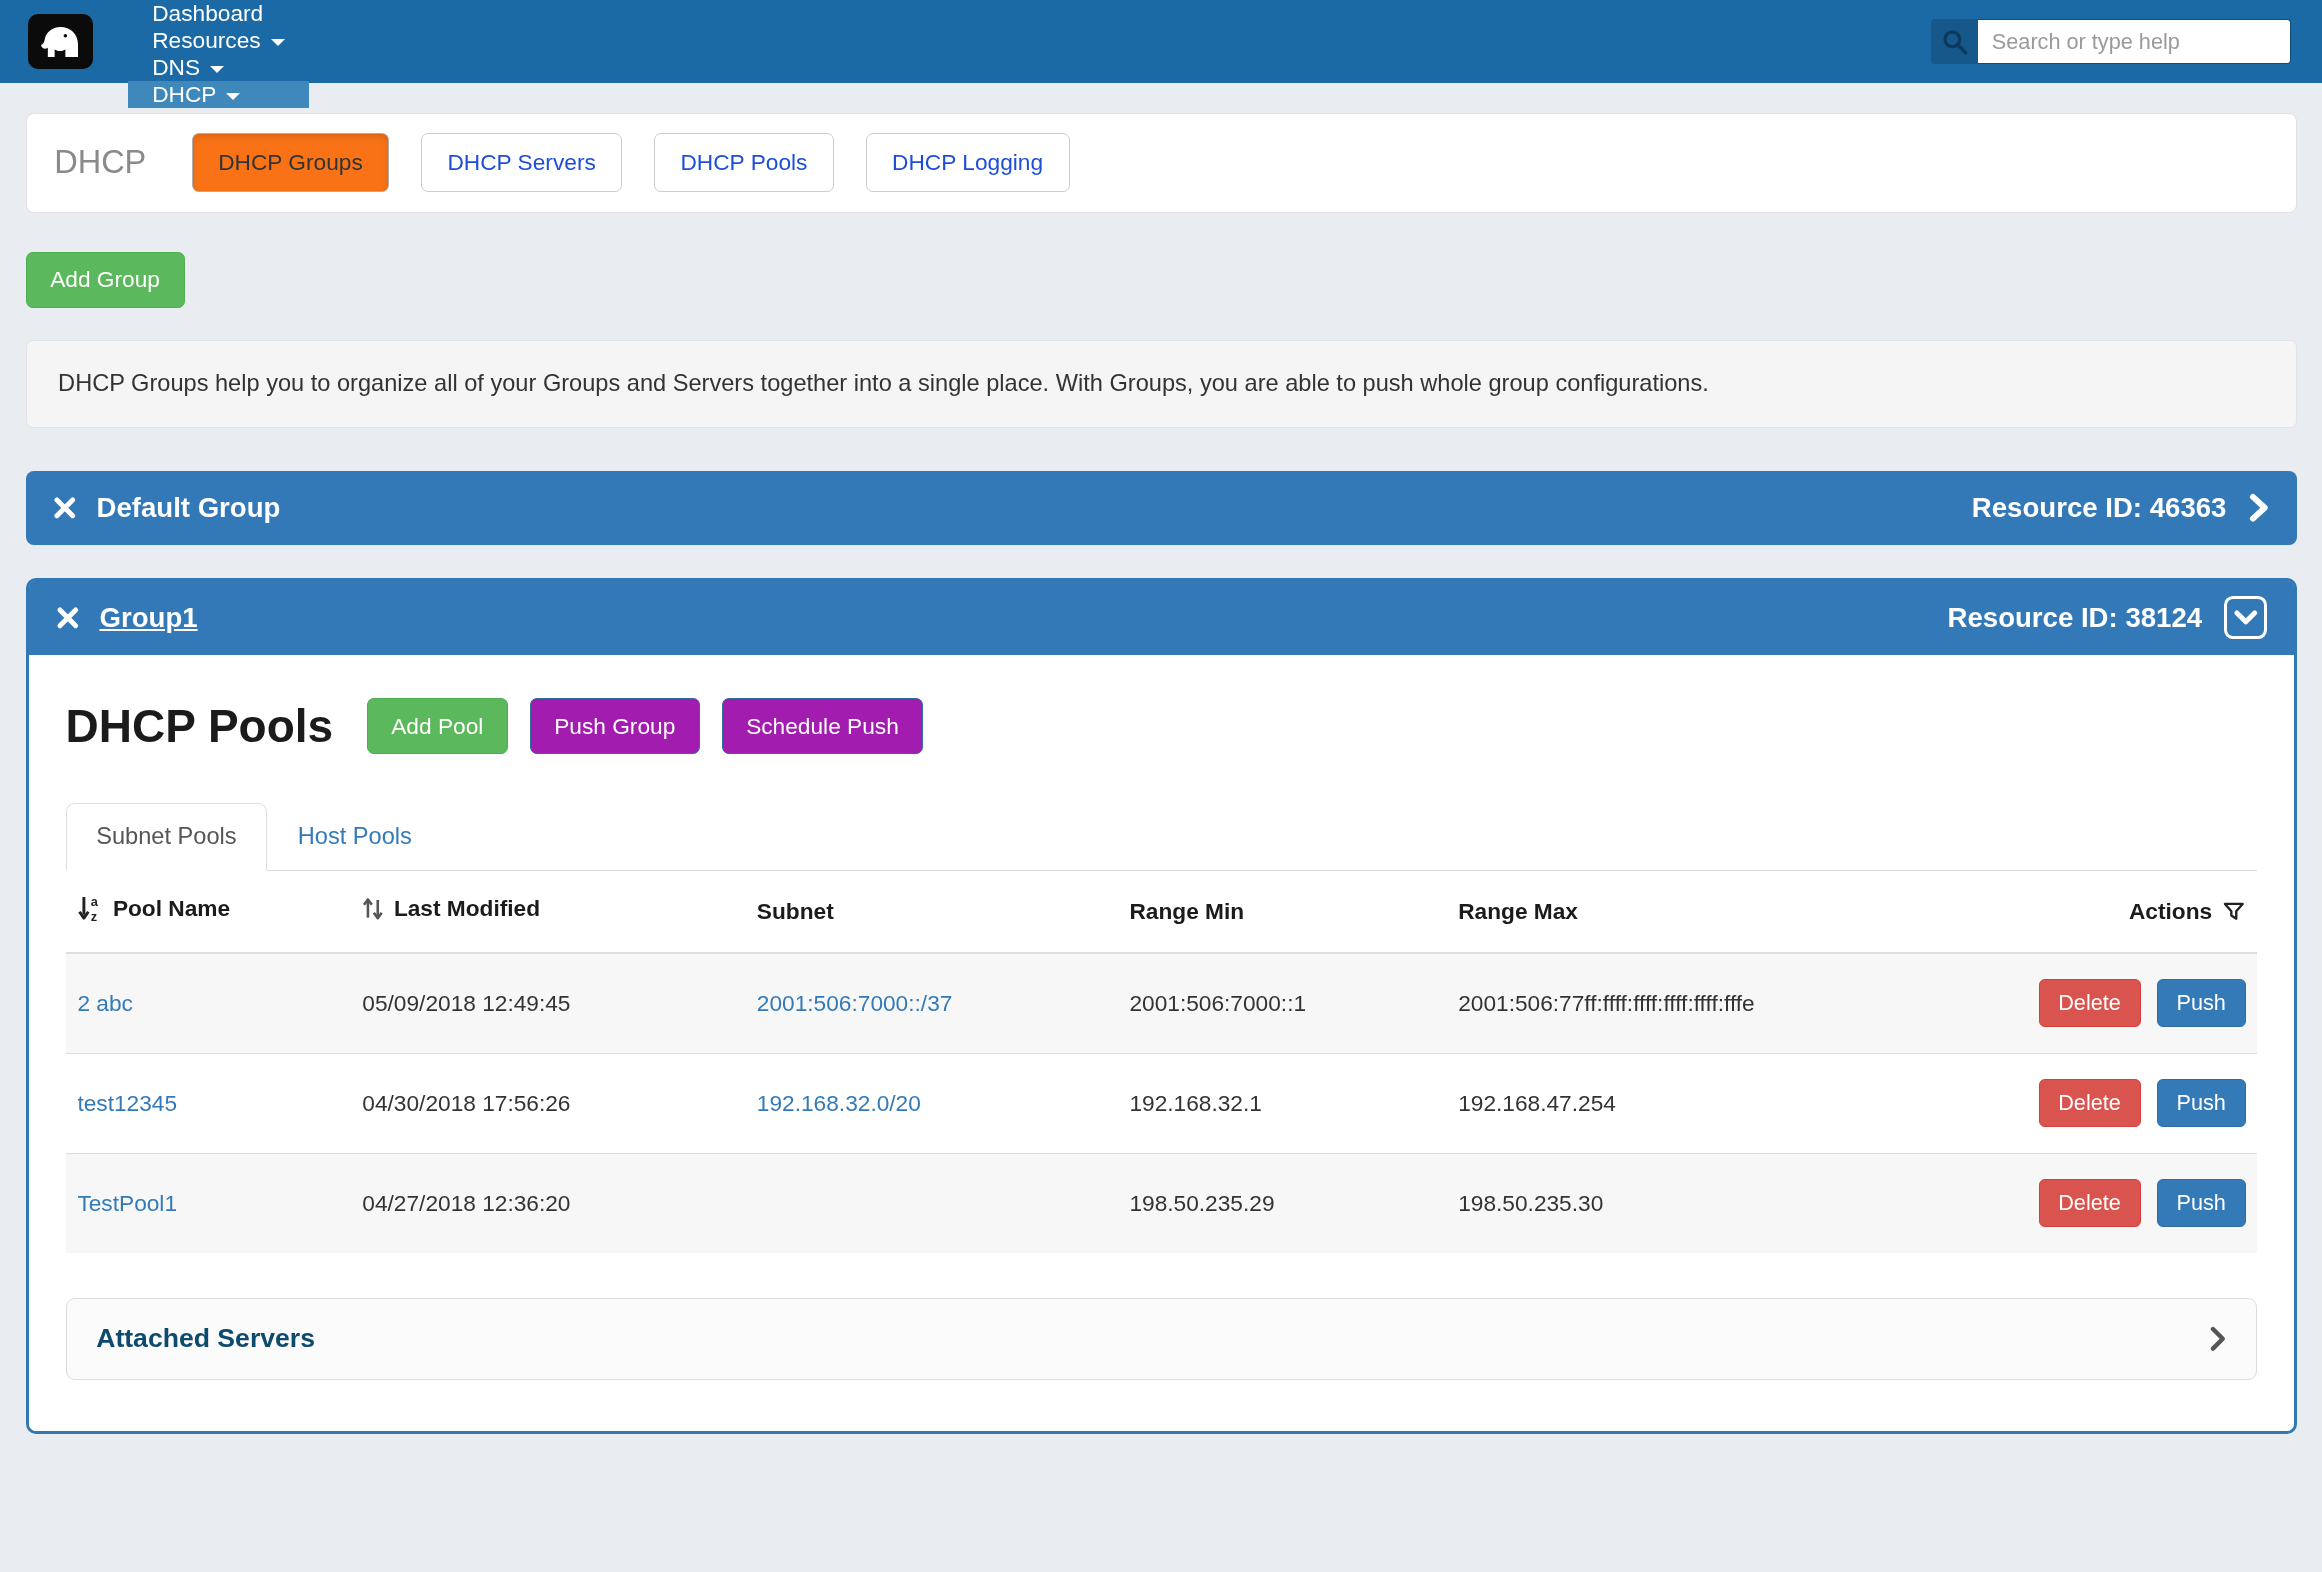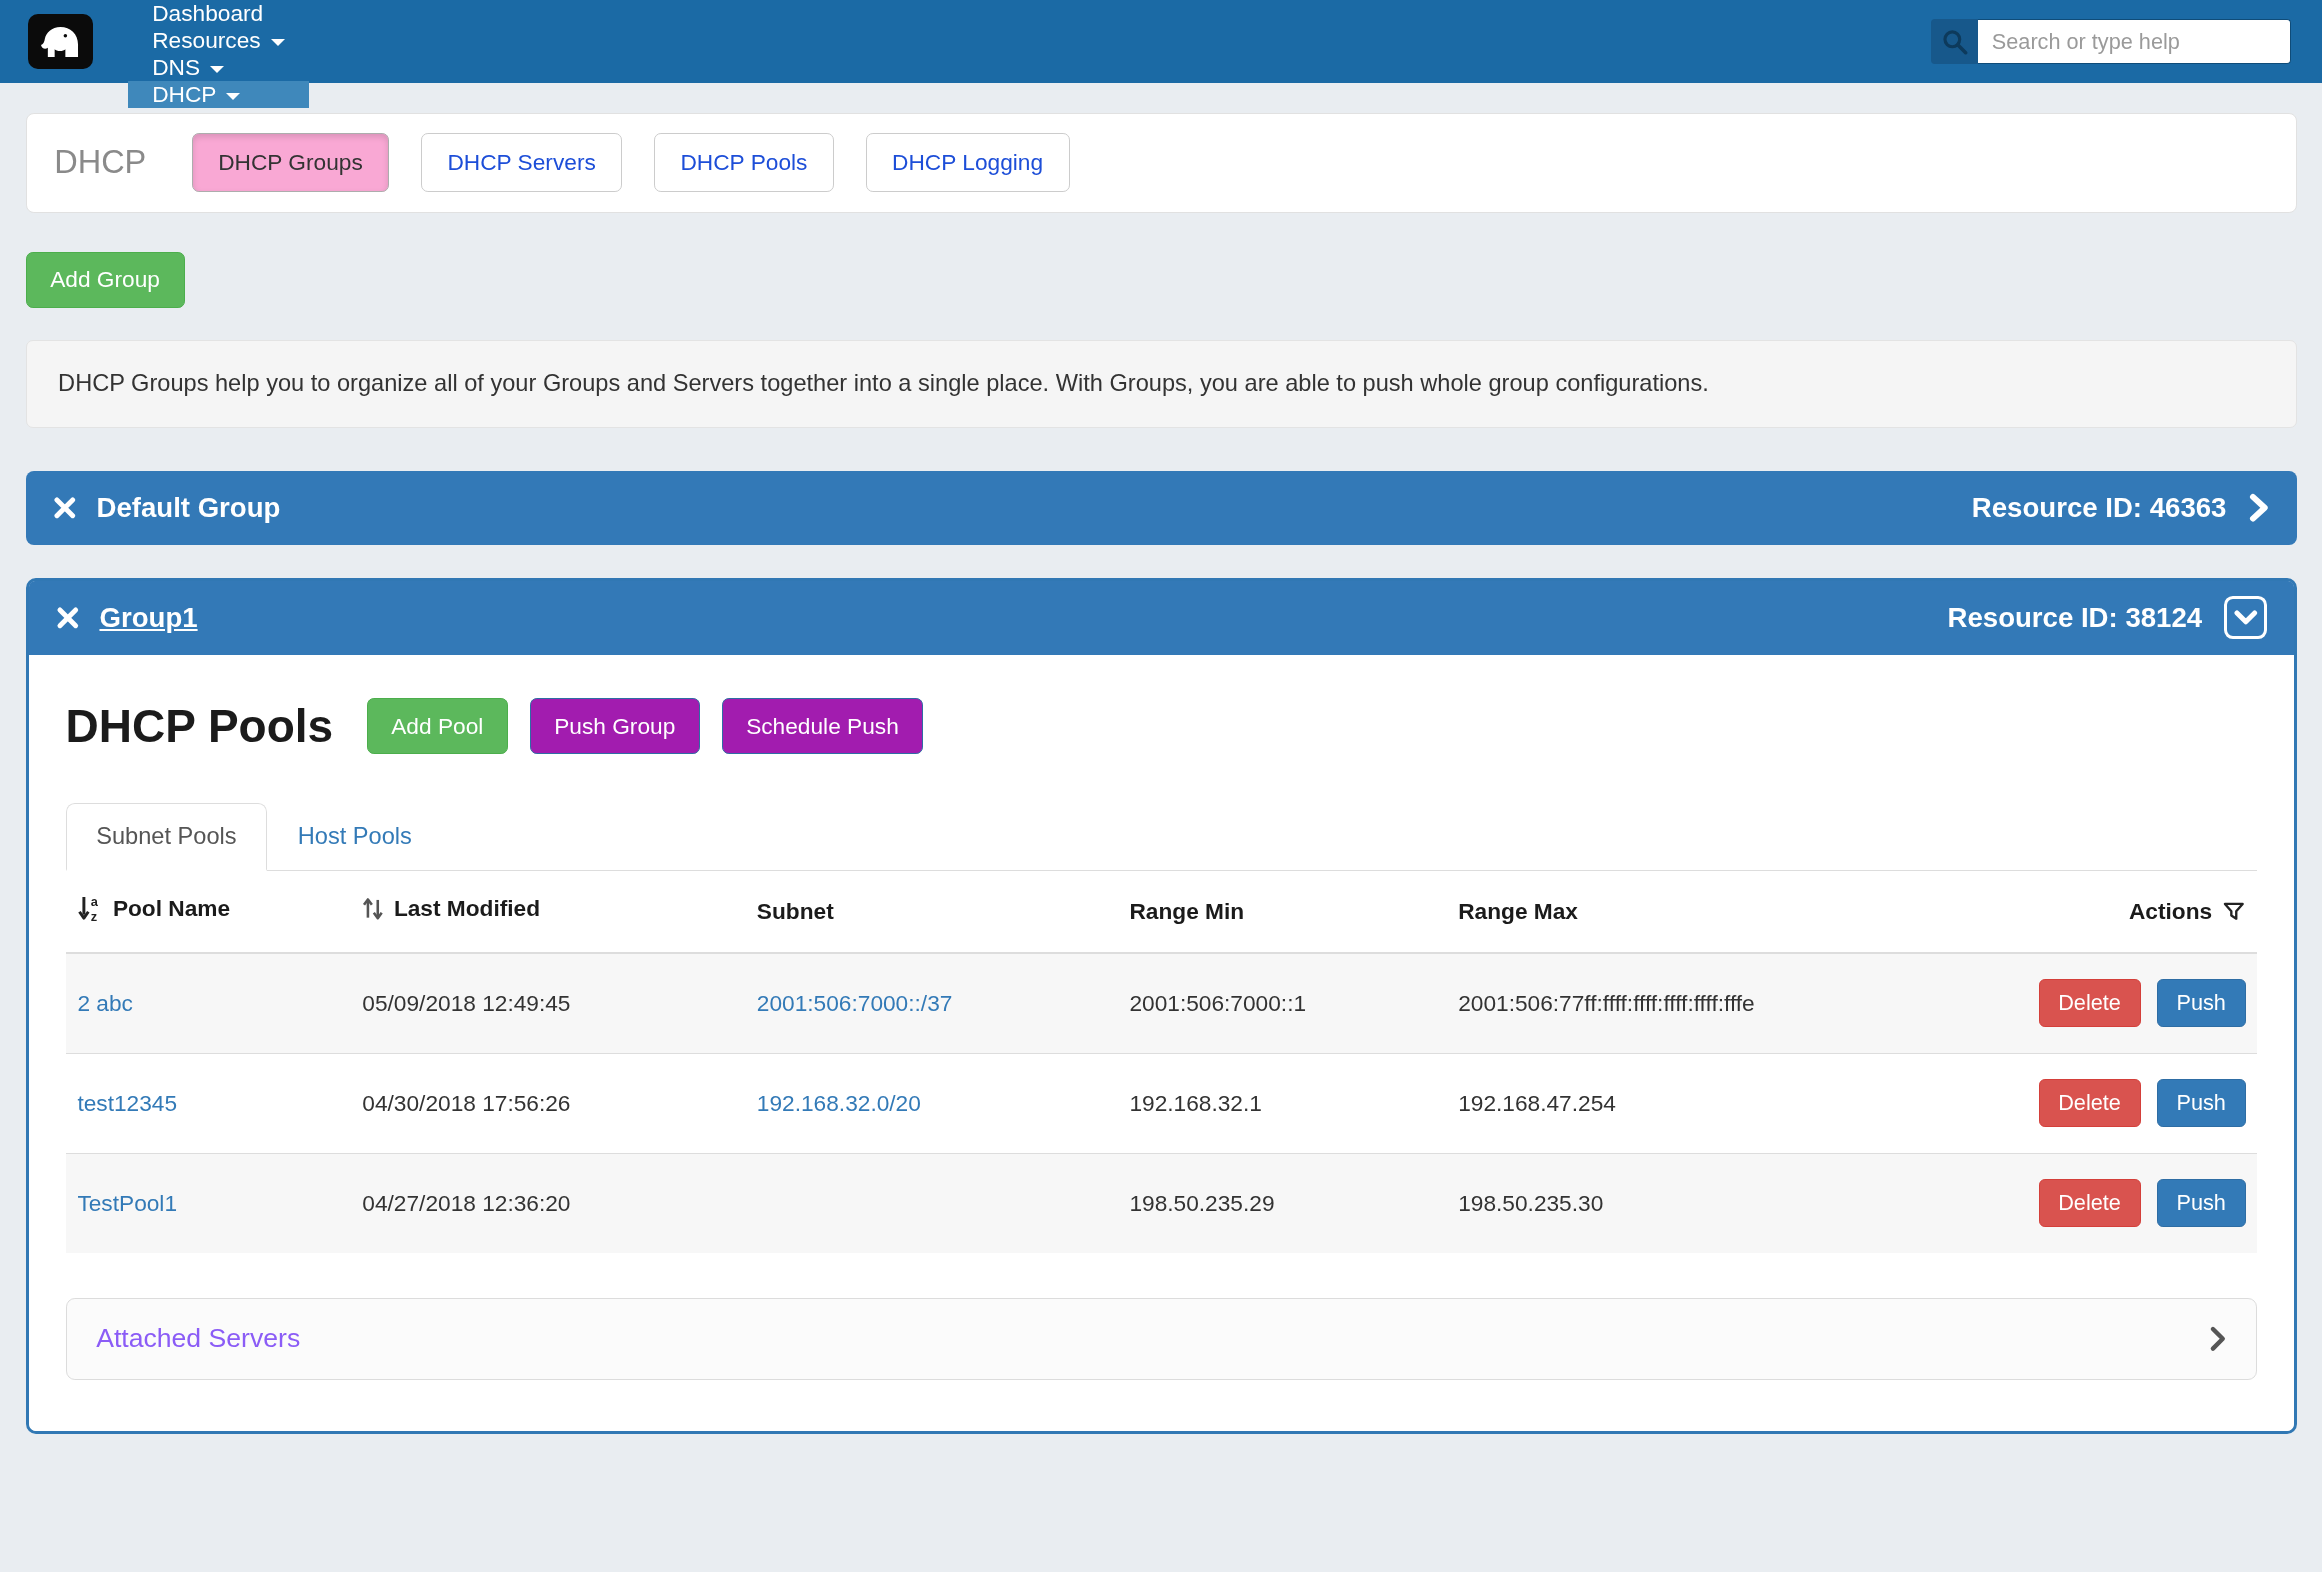--- a/index.html
+++ b/index.html
@@ -79,21 +79,21 @@
     font-size: 22.7px;
     padding: 14.8px 25.6px;
     border-radius: 6.9px;
     border: 1px solid #ccc;
     background: #fff;
     color: #1d4ed8;
     cursor: pointer;
     font-family: "Liberation Sans", sans-serif;
   }
   .tbtn.active {
-    background: #f9a8d4;
+    background: #f97316;
     border-color: #adadad;
     color: #333;
     box-shadow: inset 0 3px 6.9px rgba(0,0,0,0.13);
   }
 
   .title-row { margin-top: 39px; display: flex; align-items: center; gap: 27.6px; }
   .page-title { font-size: 56px; font-weight: bold; color: #1b1b1b; letter-spacing: -1px; }
 
   .btn { font-size: 22.7px; padding: 13.8px 23.6px; border-radius: 6.9px; cursor: pointer; color: #fff;
          font-family: "Liberation Sans", sans-serif; white-space: nowrap; }
@@ -192,21 +192,21 @@
   .section-bar {
     margin-top: 45px;
     background: #fbfbfb;
     border: 1px solid #dcdcdc;
     border-radius: 8.9px;
     padding: 24.6px 29.6px;
     display: flex; align-items: center; justify-content: space-between;
     cursor: pointer;
   }
   .section-bar + .section-bar { margin-top: 37px; }
-  .section-label { font-size: 26.6px; font-weight: normal; color: #8b5cf6; }
+  .section-label { font-size: 26.6px; font-weight: bold; color: #0c4a6e; }
 
   svg { display: block; }
 </style>
 </head>
 <body>
 
 <nav class="navbar">
   <div class="logo">
     <span>
       <svg width="43" height="37" viewBox="0 0 44 38">

